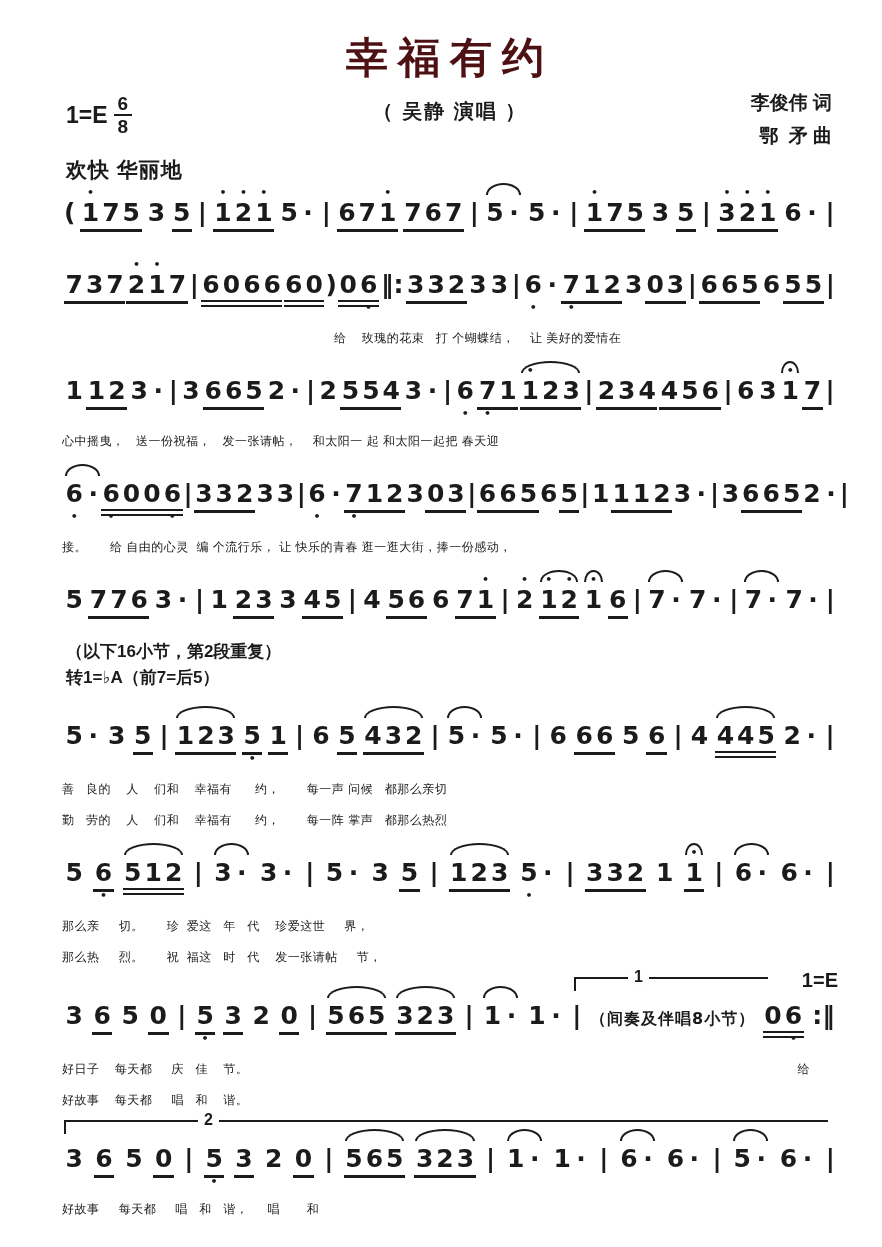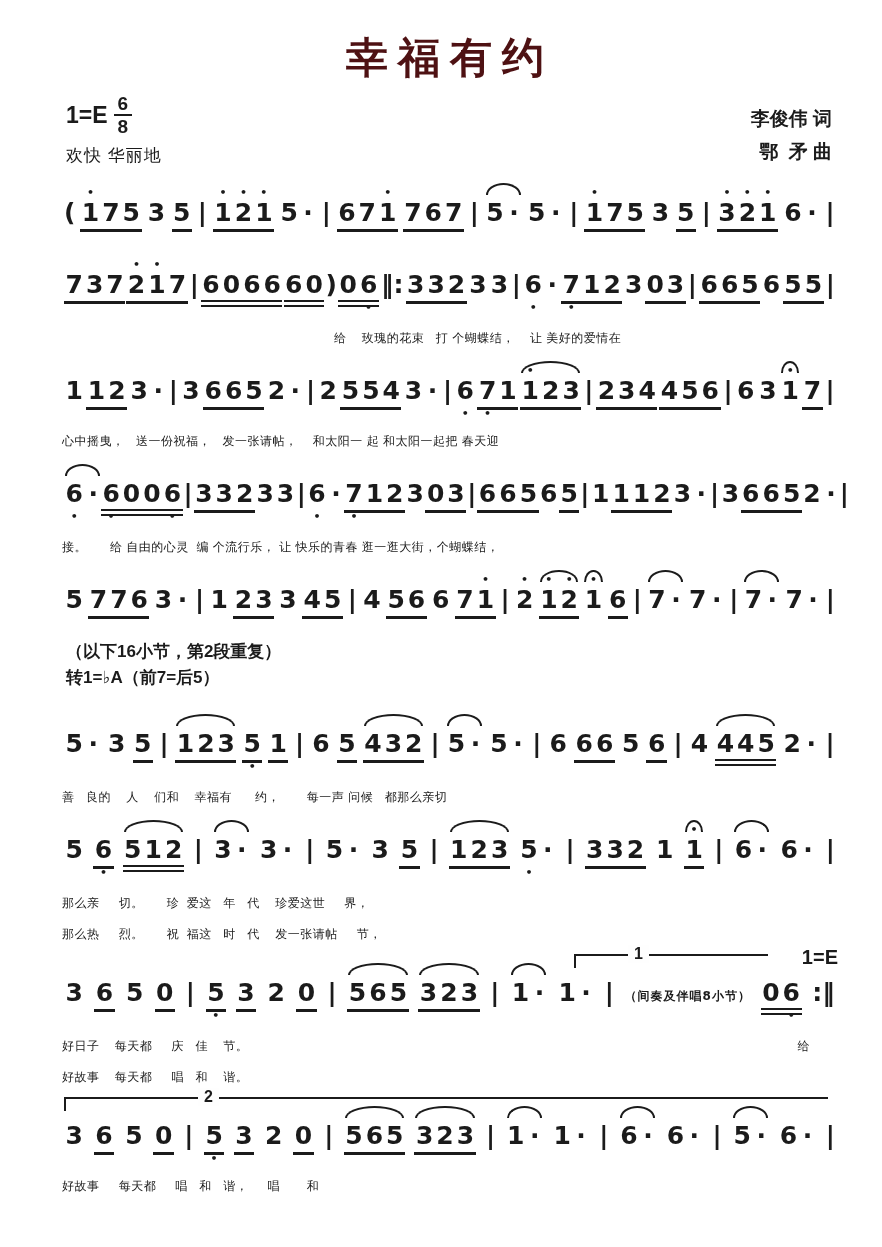--- a/index.html
+++ b/index.html
@@ -11,22 +11,22 @@
   }
   
   .hdr{position:relative;height:142px;}
   .title{ text-align:center;font-size:42px;font-weight:800;letter-spacing:10px;margin-top:8px; }
   .subtitle{ text-align:center;font-size:20px;font-weight:700;margin-top:12px;letter-spacing:2px; }
   .meta-left{position:absolute;left:4px;top:64px;}
   .keysig{font-size:23px;font-weight:800;display:flex;align-items:center;gap:6px;}
   .ts{display:inline-flex;flex-direction:column;align-items:center;line-height:1;font-size:19px;font-weight:800;}
   .ts .tnum{padding:0 4px 1px;border-bottom:2px solid #1b1b1b;}
   .ts .bnum{padding-top:1px;}
-  .tempo{font-size:17px;font-weight:400;margin-top:8px;letter-spacing:1px;}
-  .credits{position:absolute;right:6px;top:72px;text-align:right;font-size:19px;font-weight:700;line-height:1.75;white-space:pre;}
+  .tempo{font-size:21px;font-weight:700;margin-top:20px;letter-spacing:1px;}
+  .credits{position:absolute;right:6px;top:56px;text-align:right;font-size:19px;font-weight:700;line-height:1.75;white-space:pre;}
   
   #score{margin-top:6px;}
   .system{position:relative;margin-bottom:2px;}
   .music{
     display:flex;justify-content:space-between;align-items:flex-start;
     padding:20px 2px 16px;font-weight:800;font-size:25px;
     font-family:"DejaVu Sans","Liberation Sans",sans-serif;
   }
   .note{position:relative;display:inline-block;white-space:nowrap;}
   .note.u1{border-bottom:3px solid #1b1b1b;padding-bottom:2px;}
@@ -35,43 +35,44 @@
   .dg.da::before{content:"•";position:absolute;top:-12px;left:50%;transform:translateX(-50%);font-size:11px;}
   .dg.db::after{content:"•";position:absolute;bottom:-15px;left:50%;transform:translateX(-50%);font-size:11px;}
   .aug{font-style:normal;margin:0 3px 0 4px;}
   .note.arc::before{
     content:"";position:absolute;left:1px;right:1px;top:-15px;height:10px;
     border:2px solid #1b1b1b;border-bottom:none;
     border-radius:50% 50% 0 0 / 100% 100% 0 0;
   }
   .bar{font-weight:800;padding:0 1px;}
   .paren{font-weight:800;}
-  .mtext{font-size:12px;font-weight:700;align-self:center;letter-spacing:1px;}
+  .mtext{font-size:16px;font-weight:700;align-self:center;letter-spacing:1px;}
   .lyric{display:flex;font-size:12px;font-weight:400;line-height:31px;white-space:pre;letter-spacing:0.5px;}
   .lyric .lend{margin-left:auto;padding-right:28px;}
   .sys2 .ltext{padding-left:272px;}
   
   .volta{position:absolute;border-top:2px solid #1b1b1b;border-left:2px solid #1b1b1b;height:12px;top:2px;}
   .sys8 .volta{left:512px;width:192px;}
   .sys9 .volta{left:2px;right:10px;}
   .volta-label{position:absolute;top:-11px;background:#fefefe;padding:0 6px;font-size:16px;font-weight:800;}
   .sys8 .volta-label{left:52px;}
   .sys9 .volta-label{left:132px;}
   .keychange{position:absolute;right:0;top:-6px;font-size:20px;font-weight:800;}
   .sys8 .music{padding-top:26px;}
   .sys9 .music{padding-top:26px;}
   
-  .section-notes{margin:4px 0 17px 4px;font-size:17px;font-weight:700;line-height:1.55;}
+  .section-notes{margin:4px 0 9px 4px;font-size:17px;font-weight:700;line-height:1.55;}
 </style>
 </head>
 <body>
 
 <div class="sheet" style="color: rgb(27, 27, 27);">
   <div class="hdr">
     <div class="title" style="color: rgb(78, 17, 19);">幸福有约</div>
+    <div class="subtitle">（ 吴静  演唱 ）</div>
     <div class="meta-left">
       <div class="keysig">
         <span>1=E</span>
         <span class="ts">
           <span class="tnum">6</span>
           <span class="bnum">8</span>
         </span>
       </div>
       <div class="tempo">欢快 华丽地</div>
     </div>
@@ -179,21 +180,21 @@
           <span class="bar">|</span>
           <span class="note"><i class="dg">1</i></span>
           <span class="note u1"><i class="dg">1</i><i class="dg">1</i><i class="dg">2</i></span>
           <span class="note"><i class="dg">3</i><i class="aug">·</i></span>
           <span class="bar">|</span>
           <span class="note"><i class="dg">3</i></span>
           <span class="note u1"><i class="dg">6</i><i class="dg">6</i><i class="dg">5</i></span>
           <span class="note"><i class="dg">2</i><i class="aug">·</i></span>
           <span class="bar">|</span>
         </div>
-        <div class="lyric"><span class="ltext">接。      给 自由的心灵  编 个流行乐， 让 快乐的青春 逛一逛大街，个蝴蝶结，</span></div>
+        <div class="lyric"><span class="ltext">接。      给 自由的心灵  编 个流行乐， 让 快乐的青春 逛一逛大街，捧一份感动，</span></div>
       </div>
       <div class="system sys5">
         <div class="music">
           <span class="note"><i class="dg">5</i></span>
           <span class="note u1"><i class="dg">7</i><i class="dg">7</i><i class="dg">6</i></span>
           <span class="note"><i class="dg">3</i><i class="aug">·</i></span>
           <span class="bar">|</span>
           <span class="note"><i class="dg">1</i></span>
           <span class="note u1"><i class="dg">2</i><i class="dg">3</i></span>
           <span class="note"><i class="dg">3</i></span>
@@ -242,20 +243,21 @@
           <span class="note u1"><i class="dg">6</i><i class="dg">6</i></span>
           <span class="note"><i class="dg">5</i></span>
           <span class="note u1"><i class="dg">6</i></span>
           <span class="bar">|</span>
           <span class="note"><i class="dg">4</i></span>
           <span class="note u2 arc"><i class="dg">4</i><i class="dg">4</i><i class="dg">5</i></span>
           <span class="note"><i class="dg">2</i><i class="aug">·</i></span>
           <span class="bar">|</span>
         </div>
         <div class="lyric"><span class="ltext">善   良的    人    们和    幸福有      约，       每一声 问候   都那么亲切</span></div>
+        <div class="lyric"><span class="ltext">勤   劳的    人    们和    幸福有      约，       每一阵 掌声   都那么热烈</span></div>
       </div>
       <div class="system sys7">
         <div class="music">
           <span class="note"><i class="dg">5</i></span>
           <span class="note u1"><i class="dg db">6</i></span>
           <span class="note u2 arc"><i class="dg">5</i><i class="dg">1</i><i class="dg">2</i></span>
           <span class="bar">|</span>
           <span class="note arc"><i class="dg">3</i><i class="aug">·</i></span>
           <span class="note"><i class="dg">3</i><i class="aug">·</i></span>
           <span class="bar">|</span>

